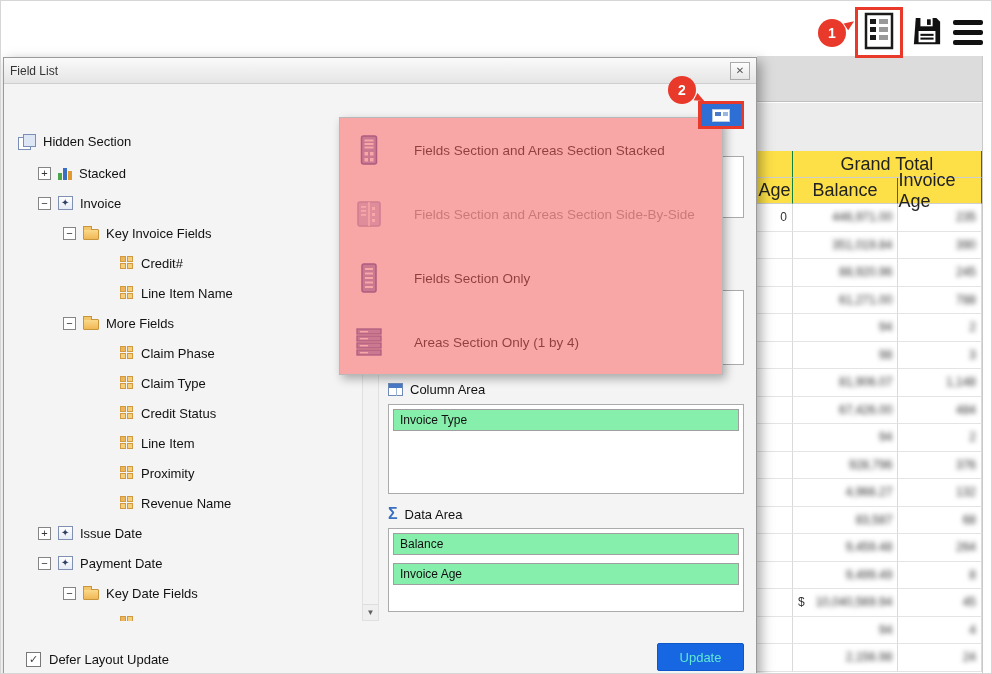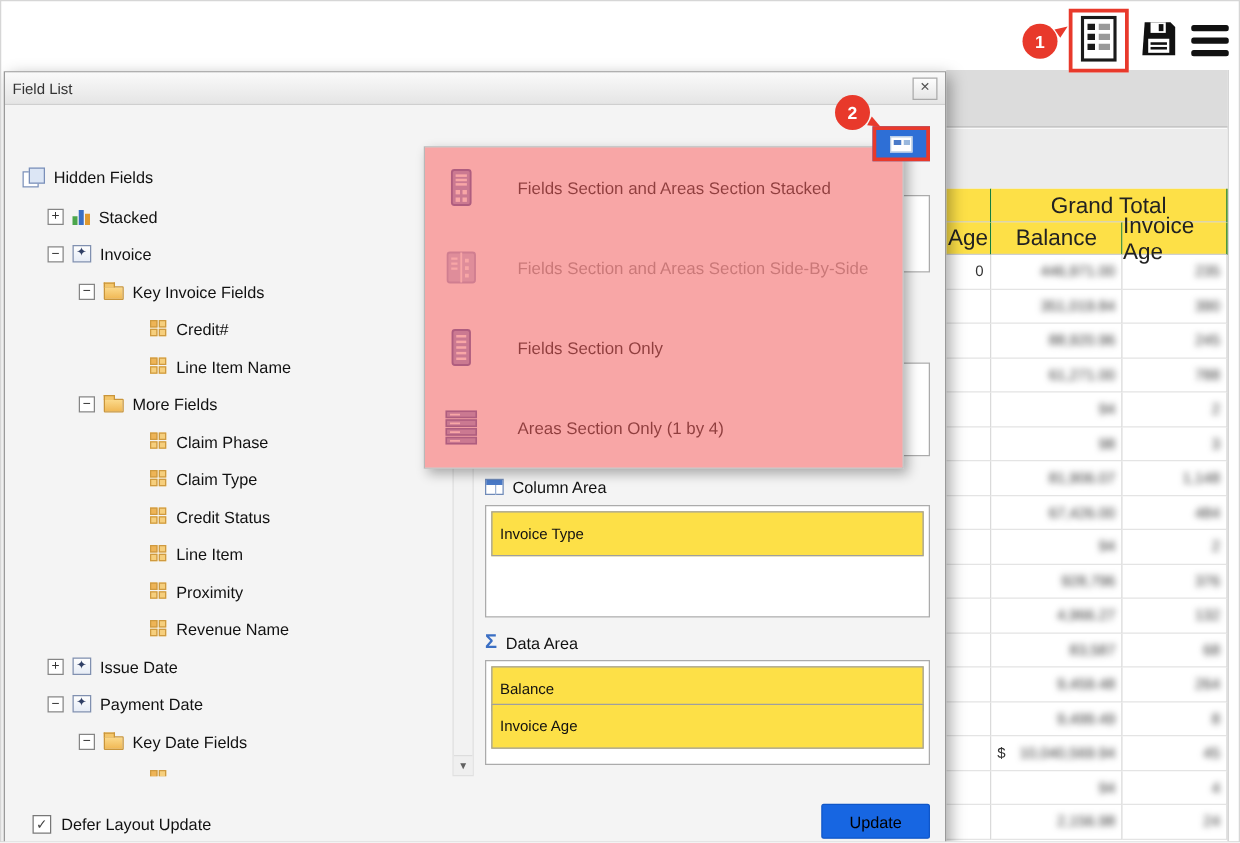--- a/index.html
+++ b/index.html
@@ -81,28 +81,28 @@
   #rowbox{left:386px;top:232px;width:354px;height:75px}
   #colbox{left:384px;top:346px;width:356px;height:90px}
   #databox{left:384px;top:470px;width:356px;height:84px}
   .arealabel{position:absolute;display:flex;align-items:center;gap:7px;font-size:13px;color:#111}
   #collabel{left:384px;top:324px}
   #datalabel{left:384px;top:448px}
   .colicon{width:15px;height:13px;border:1px solid #6f8ab8;background:#fff;position:relative;flex:none}
   .colicon::before{content:"";position:absolute;left:0;top:0;width:100%;height:4px;background:#4a7ac8}
   .colicon::after{content:"";position:absolute;left:7px;top:4px;width:1px;height:8px;background:#9db2d4}
   .sigma{color:#3b6fc4;font-size:16px;font-weight:bold;line-height:1}
-  .areaitem{position:absolute;left:4px;right:4px;height:36px;background:#fde047;border:1px solid #9f9f9f;
+  .areaitem{position:absolute;left:4px;right:4px;height:22px;background:#86efac;border:1px solid #9f9f9f;
             font-size:12px;color:#111;display:flex;align-items:center;padding-left:6px;cursor:default}
   .ai1{top:4px}.ai2{top:34px}
 
   .defer{position:absolute;left:22px;top:594px;display:flex;align-items:center;gap:8px;font-size:13px;color:#111}
   .cb{width:15px;height:15px;border:1px solid #777;background:#fff;display:flex;align-items:center;
       justify-content:center;font-size:11px;color:#444;cursor:pointer}
-  .updatebtn{position:absolute;left:653px;top:585px;width:87px;height:28px;background:#1766e2;color:#000000;
+  .updatebtn{position:absolute;left:653px;top:585px;width:87px;height:28px;background:#1766e2;color:#5eead4;
              border:1px solid #0f56c8;border-radius:2px;font-size:13px;display:flex;align-items:center;
              justify-content:center;cursor:pointer}
 
   
   .menu{position:absolute;left:335px;top:59px;width:384px;height:258px;background:#fff;border:1px solid #b8b8b8;
         box-shadow:3px 4px 9px rgba(0,0,0,.3);display:flex;flex-direction:column;z-index:10}
   .mitem{flex:1;display:flex;align-items:center;gap:32px;padding-left:16px;font-size:13.5px;color:#1a1a1a;cursor:pointer}
   .mitem.disabled{color:#9a9a9a;cursor:default}
   .micon{width:26px;display:flex;justify-content:center;flex:none}
   .mitem.disabled .micon{opacity:.55}
@@ -331,21 +331,21 @@
   </div>
 
   <div class="dialog">
     <div class="titlebar">
       <span>Field List</span>
       <span class="closebtn">✕</span>
     </div>
 
     <div class="hfields">
       <span class="hficon"></span>
-      <span>Hidden Fields</span>
+      <span>Hidden Section</span>
     </div>
 
     <div class="tree">
       <div class="trow lvl0">
           <span class="exp">+</span>
           <span class="ticon measures">
             <i class="b1"></i>
             <i class="b2"></i>
             <i class="b3"></i>
           </span>

